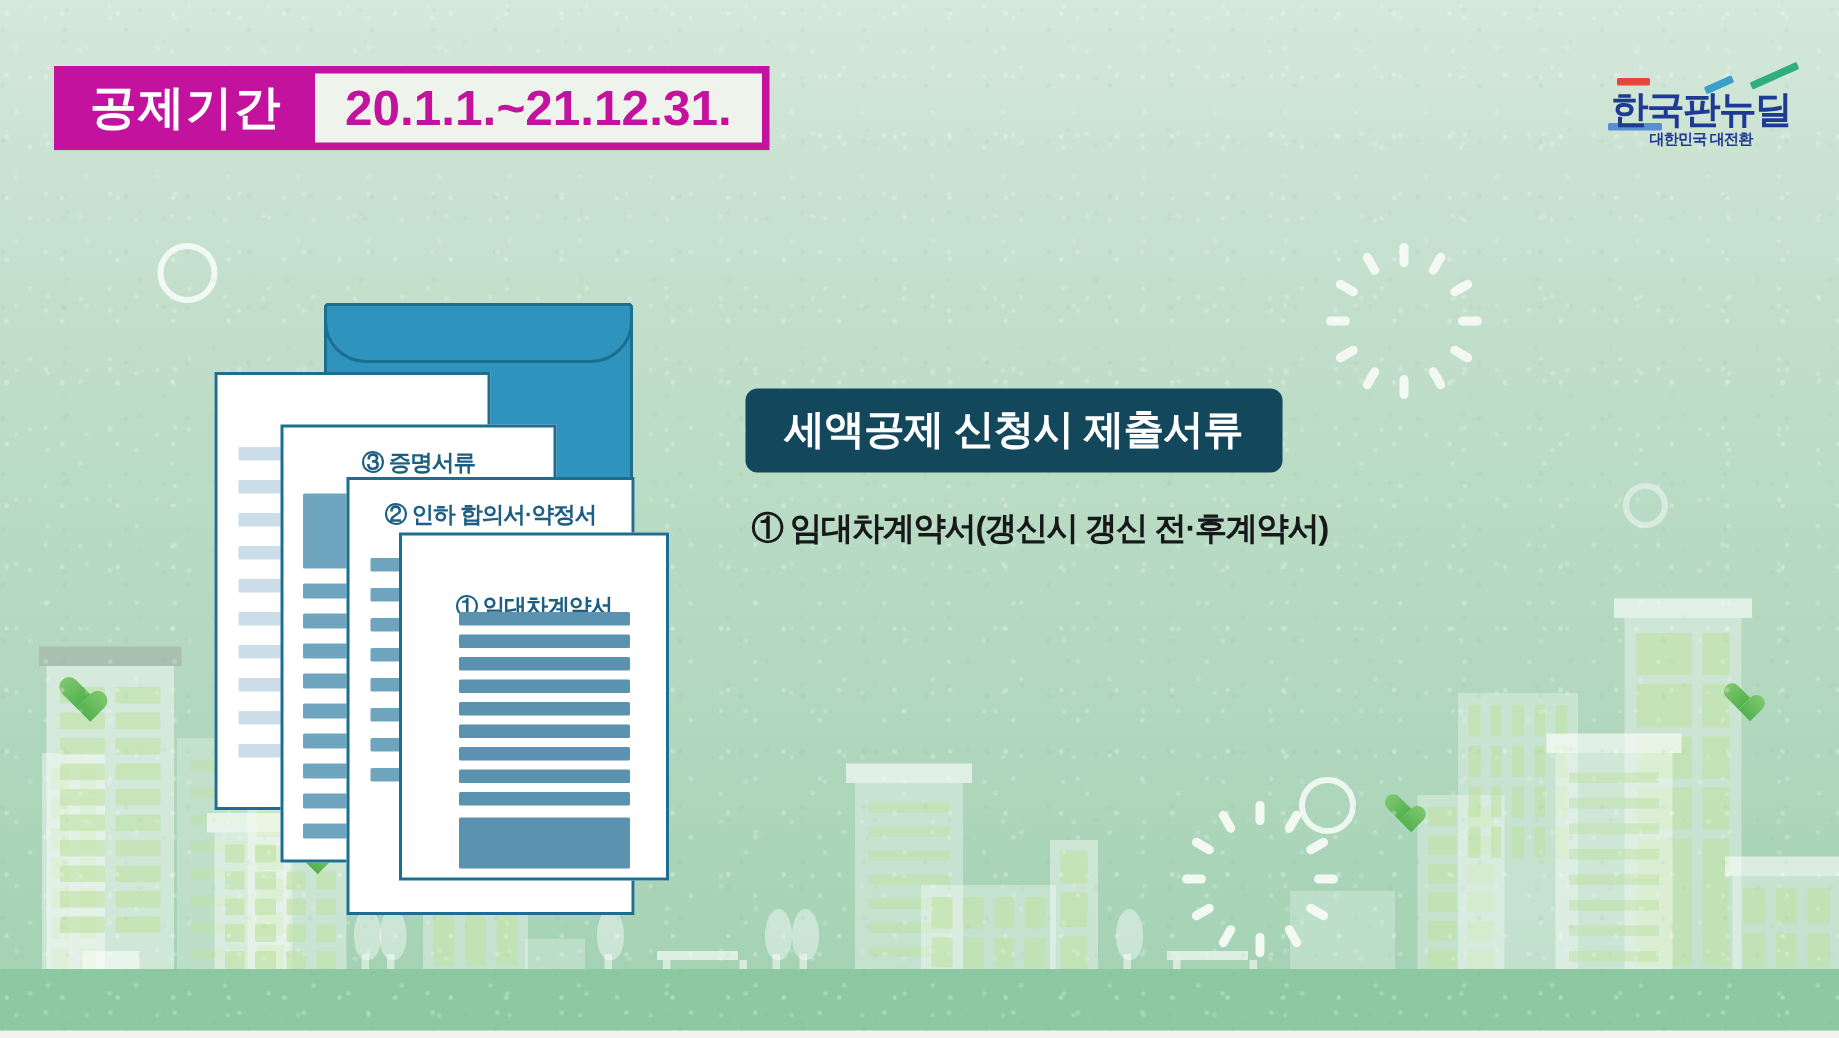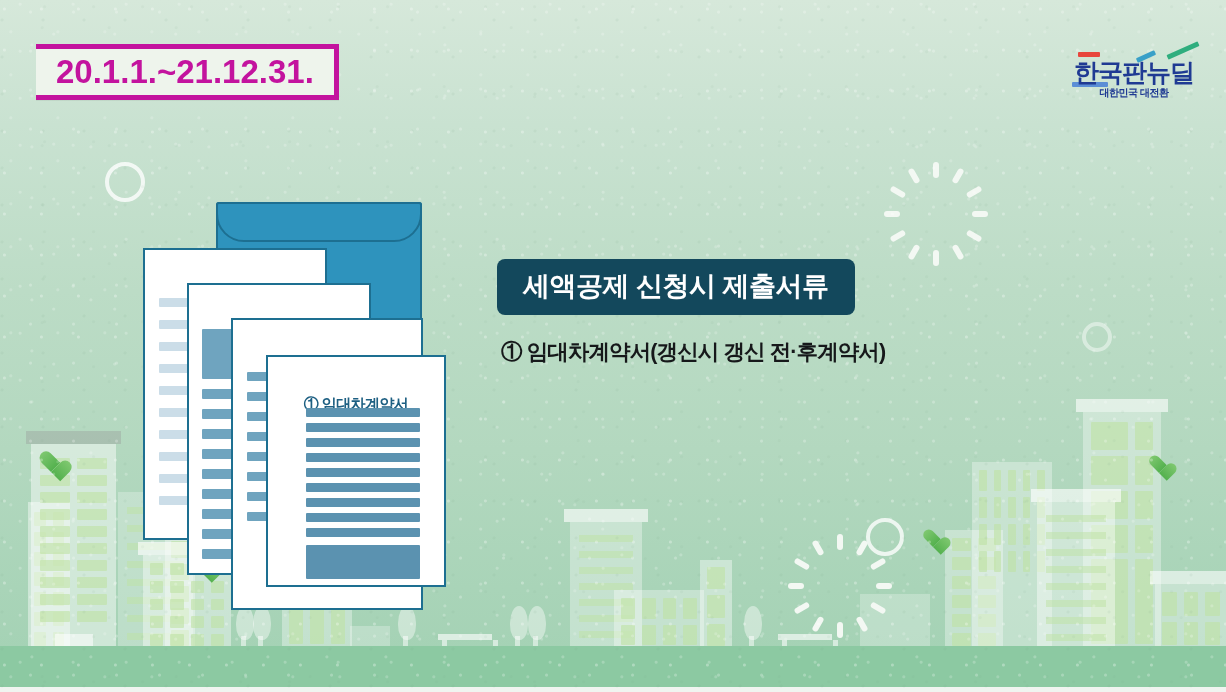--- a/index.html
+++ b/index.html
@@ -565,20 +565,21 @@
       <i style="transform:rotate(210deg)"></i>
     <i style="transform:rotate(240deg)"></i>
       <i style="transform:rotate(270deg)"></i>
     <i style="transform:rotate(300deg)"></i>
       <i style="transform:rotate(330deg)"></i>
   </div>
 
   <div id="texture"></div>
 
   <div class="header-badge">
+    <div class="label">공제기간</div>
     <div class="value">20.1.1.~21.12.31.</div>
   </div>
 
   <div class="logo">
     <div class="stroke s-green"></div>
     <div class="stroke s-red"></div>
     <div class="stroke s-teal"></div>
     <div class="stroke s-blue"></div>
     <div class="wordmark">한국판뉴딜</div>
     <div class="sub">대한민국 대전환</div>
@@ -597,33 +598,35 @@
       <div class="line" style="left:14px; top:114px; width:42px; height:9px; background:#cbdde8;"></div>
       <div class="line" style="left:14px; top:136px; width:42px; height:9px; background:#cbdde8;"></div>
       <div class="line" style="left:14px; top:158px; width:42px; height:9px; background:#cbdde8;"></div>
       <div class="line" style="left:14px; top:180px; width:42px; height:9px; background:#cbdde8;"></div>
       <div class="line" style="left:14px; top:202px; width:42px; height:9px; background:#cbdde8;"></div>
       <div class="line" style="left:14px; top:224px; width:42px; height:9px; background:#cbdde8;"></div>
       <div class="line" style="left:14px; top:246px; width:42px; height:9px; background:#cbdde8;"></div>
     </div>
 
     <div class="doc" style="left:187px; top:283px; width:184px; height:292px;">
+      <div class="doc-title" style="top:14px;">③ 증명서류</div>
       <div class="line" style="left:13px; top:44px;  width:32px; height:50px; background:#6fa4bf;"></div>
       <div class="line" style="left:13px; top:104px; width:32px; height:10px; background:#6fa4bf;"></div>
       <div class="line" style="left:13px; top:124px; width:32px; height:10px; background:#6fa4bf;"></div>
       <div class="line" style="left:13px; top:144px; width:32px; height:10px; background:#6fa4bf;"></div>
       <div class="line" style="left:13px; top:164px; width:32px; height:10px; background:#6fa4bf;"></div>
       <div class="line" style="left:13px; top:184px; width:32px; height:10px; background:#6fa4bf;"></div>
       <div class="line" style="left:13px; top:204px; width:32px; height:10px; background:#6fa4bf;"></div>
       <div class="line" style="left:13px; top:224px; width:32px; height:10px; background:#6fa4bf;"></div>
       <div class="line" style="left:13px; top:244px; width:32px; height:10px; background:#6fa4bf;"></div>
       <div class="line" style="left:13px; top:264px; width:32px; height:10px; background:#6fa4bf;"></div>
     </div>
 
     <div class="doc" style="left:231px; top:318px; width:192px; height:292px;">
+      <div class="doc-title" style="top:14px;">② 인하 합의서·약정서</div>
       <div class="line" style="left:14px; top:52px;  width:26px; height:9px; background:#6fa4bf;"></div>
       <div class="line" style="left:14px; top:72px;  width:26px; height:9px; background:#6fa4bf;"></div>
       <div class="line" style="left:14px; top:92px;  width:26px; height:9px; background:#6fa4bf;"></div>
       <div class="line" style="left:14px; top:112px; width:26px; height:9px; background:#6fa4bf;"></div>
       <div class="line" style="left:14px; top:132px; width:26px; height:9px; background:#6fa4bf;"></div>
       <div class="line" style="left:14px; top:152px; width:26px; height:9px; background:#6fa4bf;"></div>
       <div class="line" style="left:14px; top:172px; width:26px; height:9px; background:#6fa4bf;"></div>
       <div class="line" style="left:14px; top:192px; width:26px; height:9px; background:#6fa4bf;"></div>
     </div>
 

